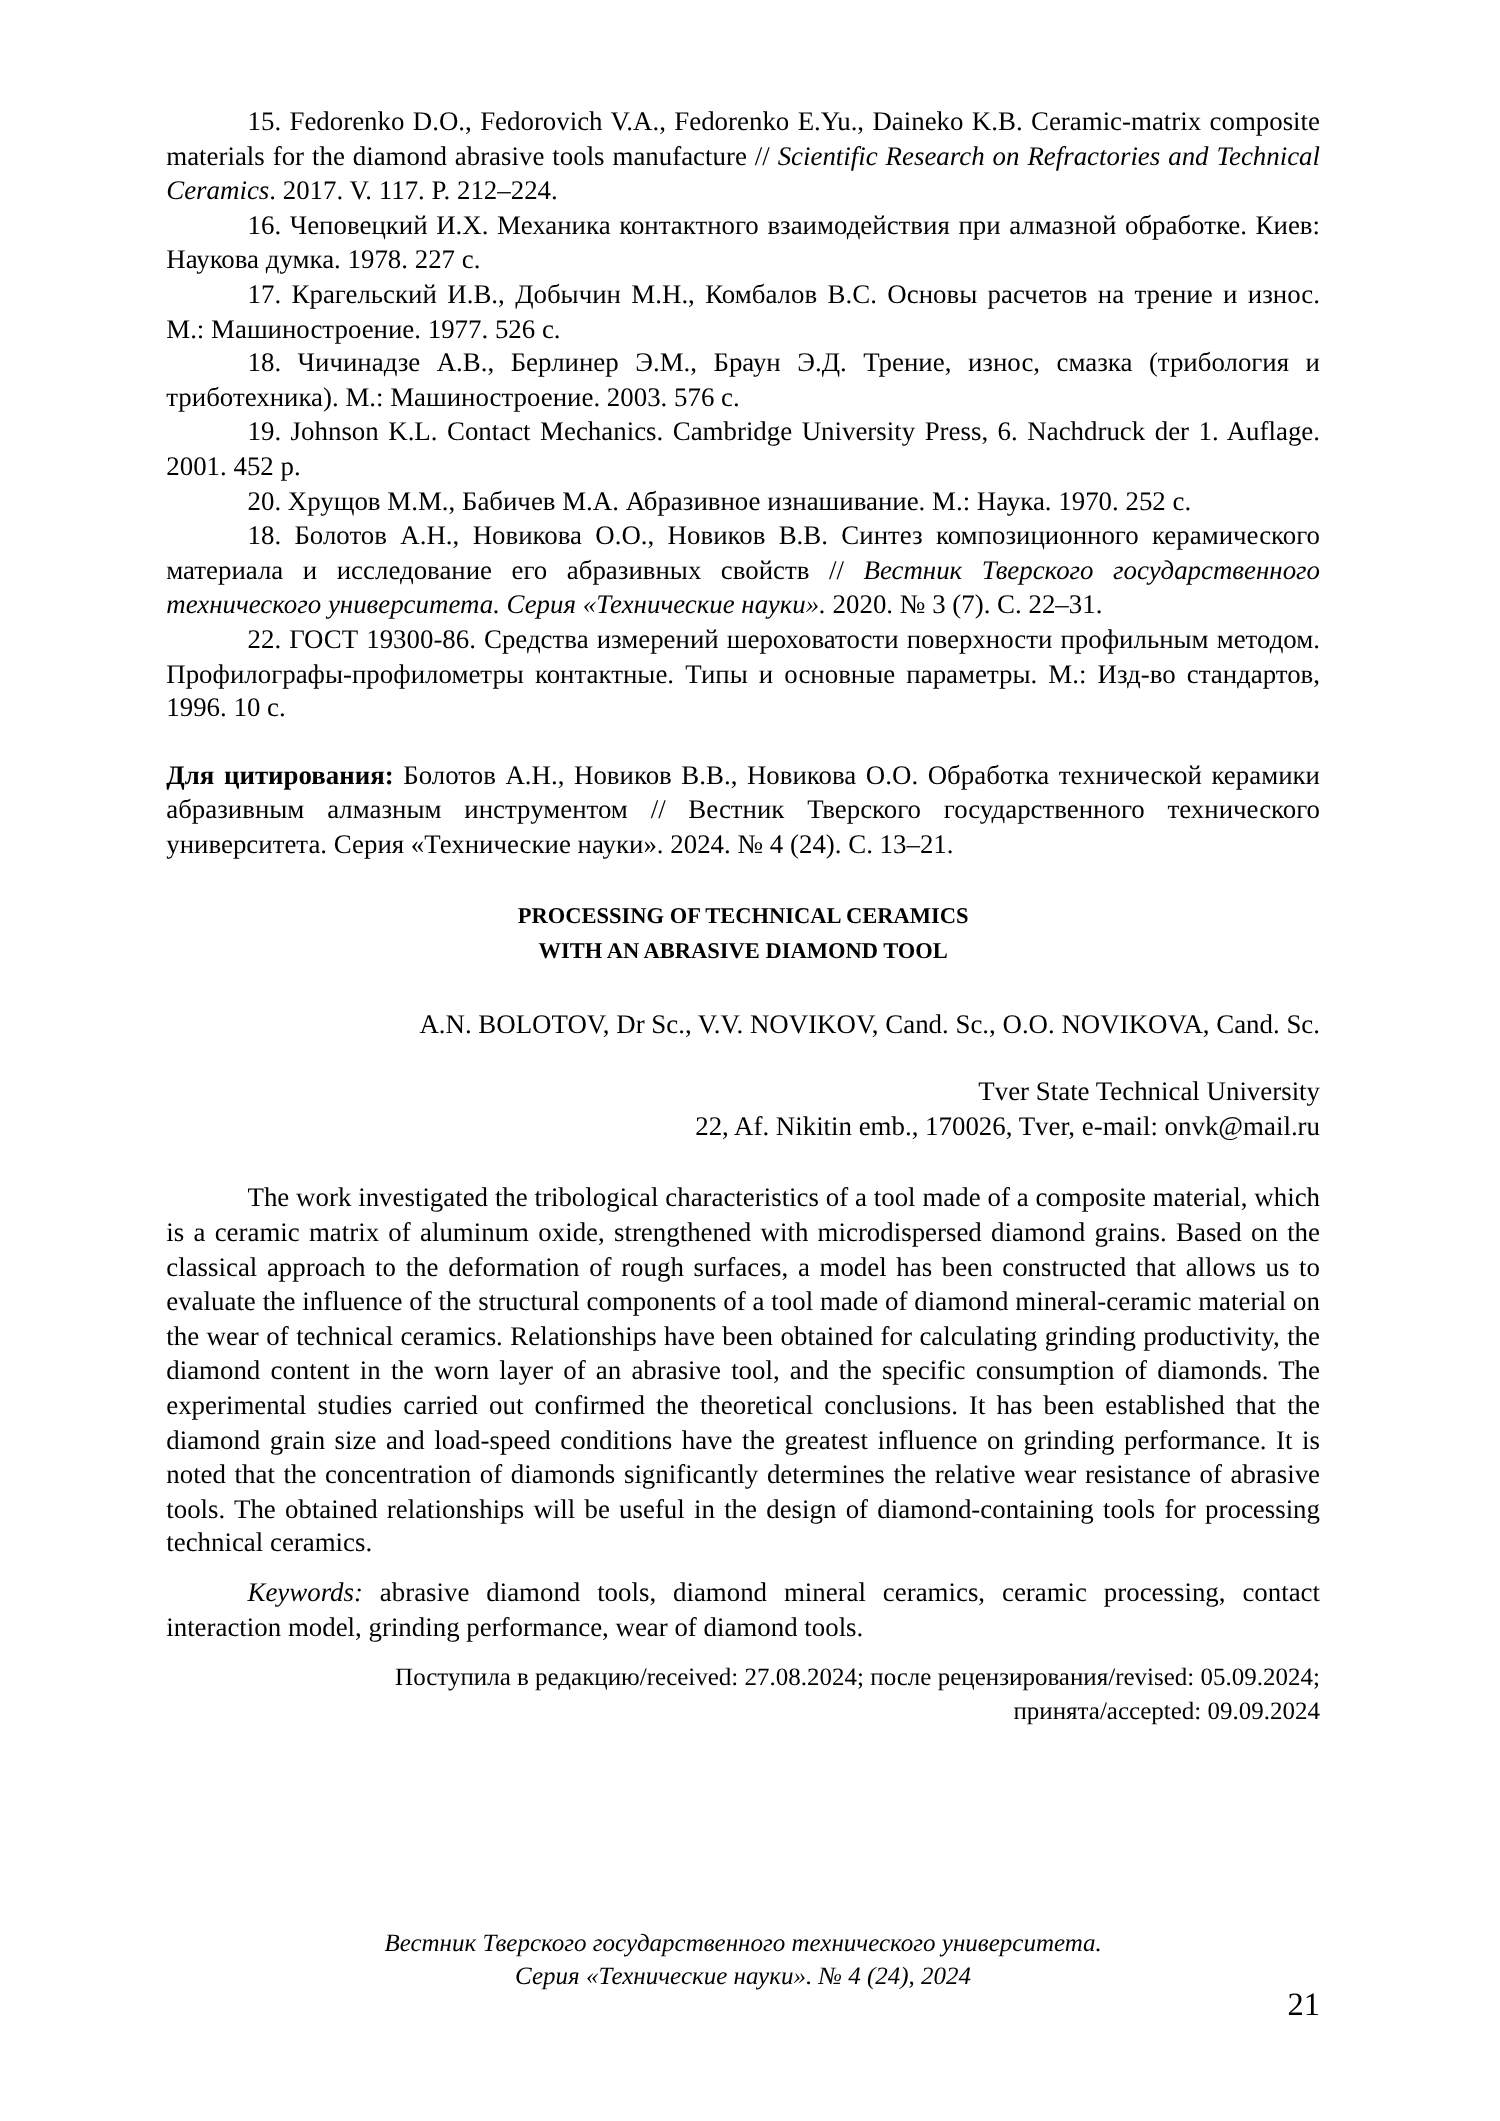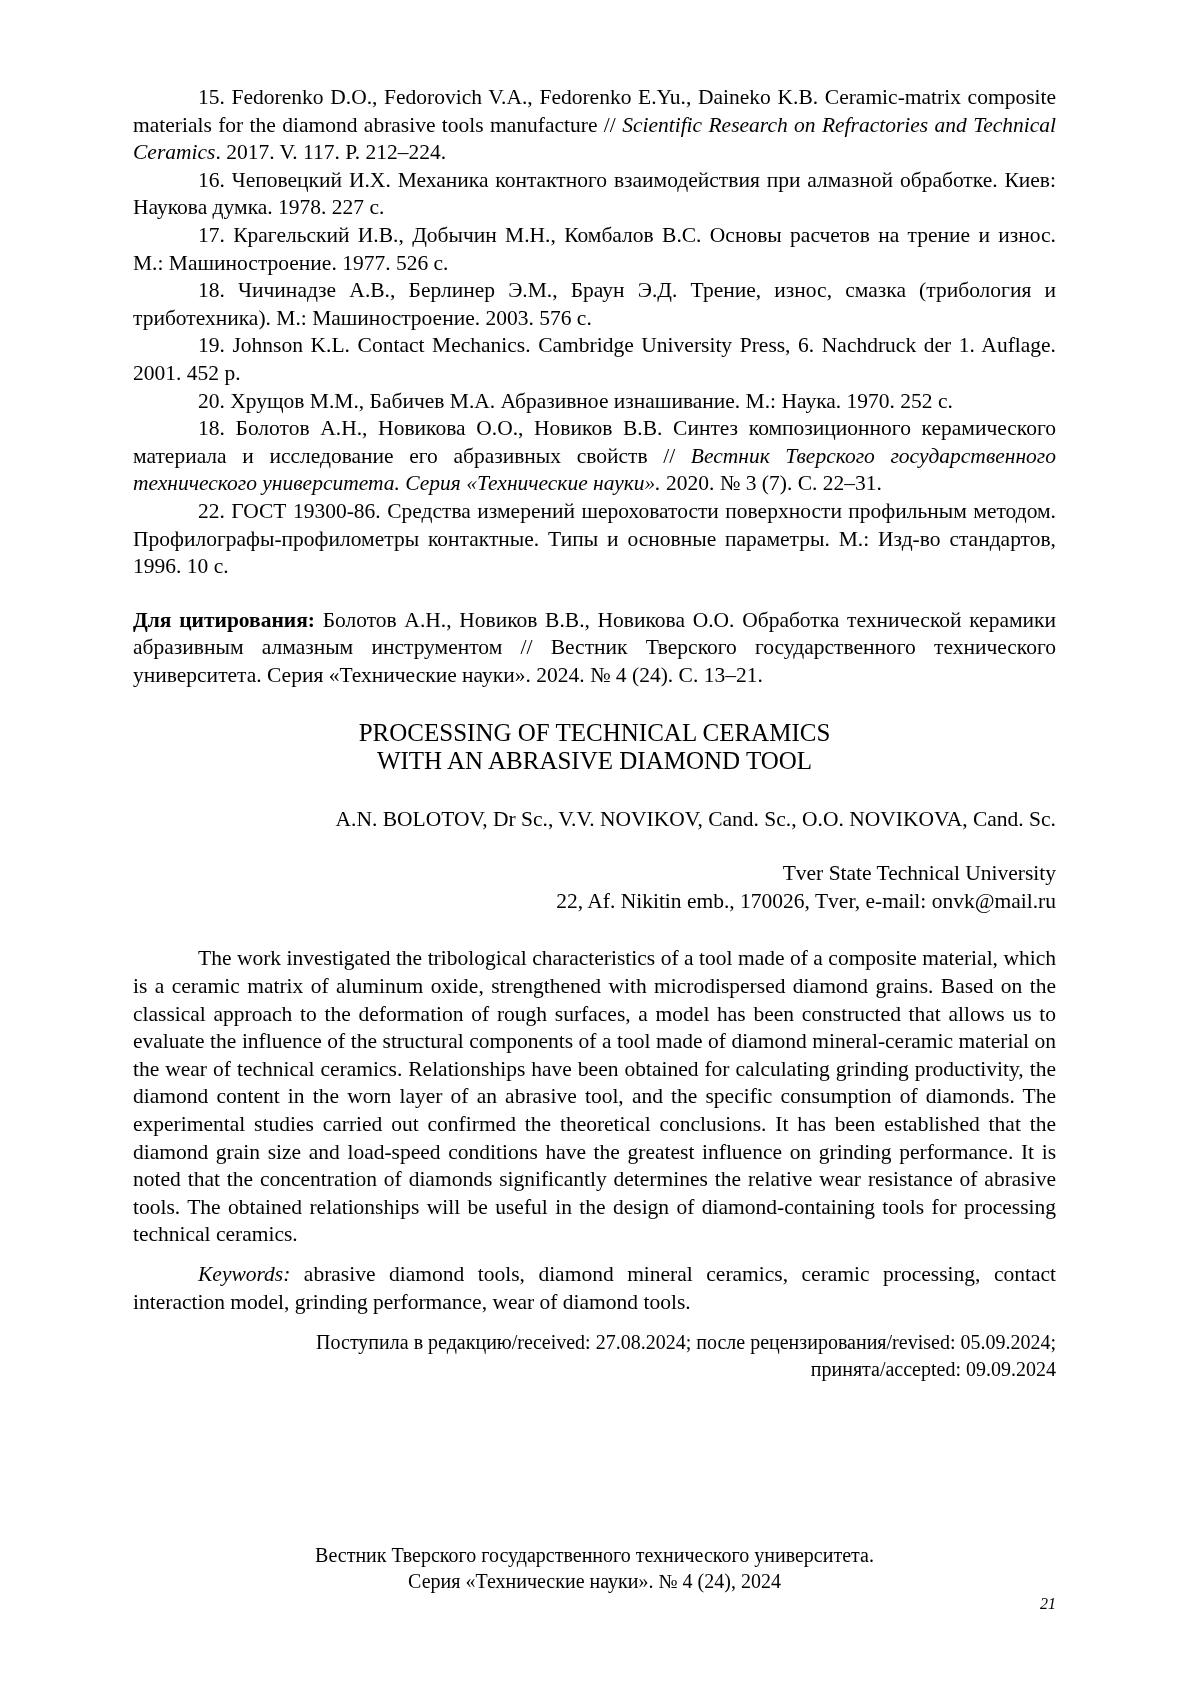--- a/index.html
+++ b/index.html
@@ -23,23 +23,23 @@
   p.body-par {
     font-size: 21.5px;
     line-height: 27.6px;
     text-align: justify;
   }
   p.indent { text-indent: 65px; }
   .citation { margin-top: 26px; }
   .citation .cit-label { font-weight: bold; }
   h1.title {
     margin-top: 30px;
-    font-size: 25px;
+    font-size: 18px;
     line-height: 27.6px;
-    font-weight: normal;
+    font-weight: bold;
     text-align: center;
   }
   p.authors {
     margin-top: 31px;
     font-size: 21.5px;
     line-height: 27.6px;
     text-align: right;
   }
   p.affiliation {
     margin-top: 27px;
@@ -56,31 +56,31 @@
     line-height: 27px;
     text-align: right;
   }
   .footer-block {
     position: absolute;
     left: 133px;
     top: 1542px;
     width: 923px;
     font-size: 20px;
     line-height: 26px;
+    font-style: italic;
     text-align: center;
   }
   .page-number {
     position: absolute;
     left: 133px;
     top: 1590px;
     width: 923px;
-    font-size: 16px;
+    font-size: 26px;
     line-height: 27px;
     text-align: right;
-    font-style: italic;
   }
   i.ref-italic { font-style: italic; }
 </style>
 </head>
 <body>
 
 <div class="content">
 
   <section>
     <p class="body-par indent"><span>15. Fedorenko D.O., Fedorovich V.A., Fedorenko E.Yu., Daineko K.B. Ceramic-matrix composite materials for the diamond abrasive tools manufacture // </span><i class="ref-italic">Scientific Research on Refractories and Technical Ceramics</i><span>. 2017. V. 117. P. 212–224.</span></p>

